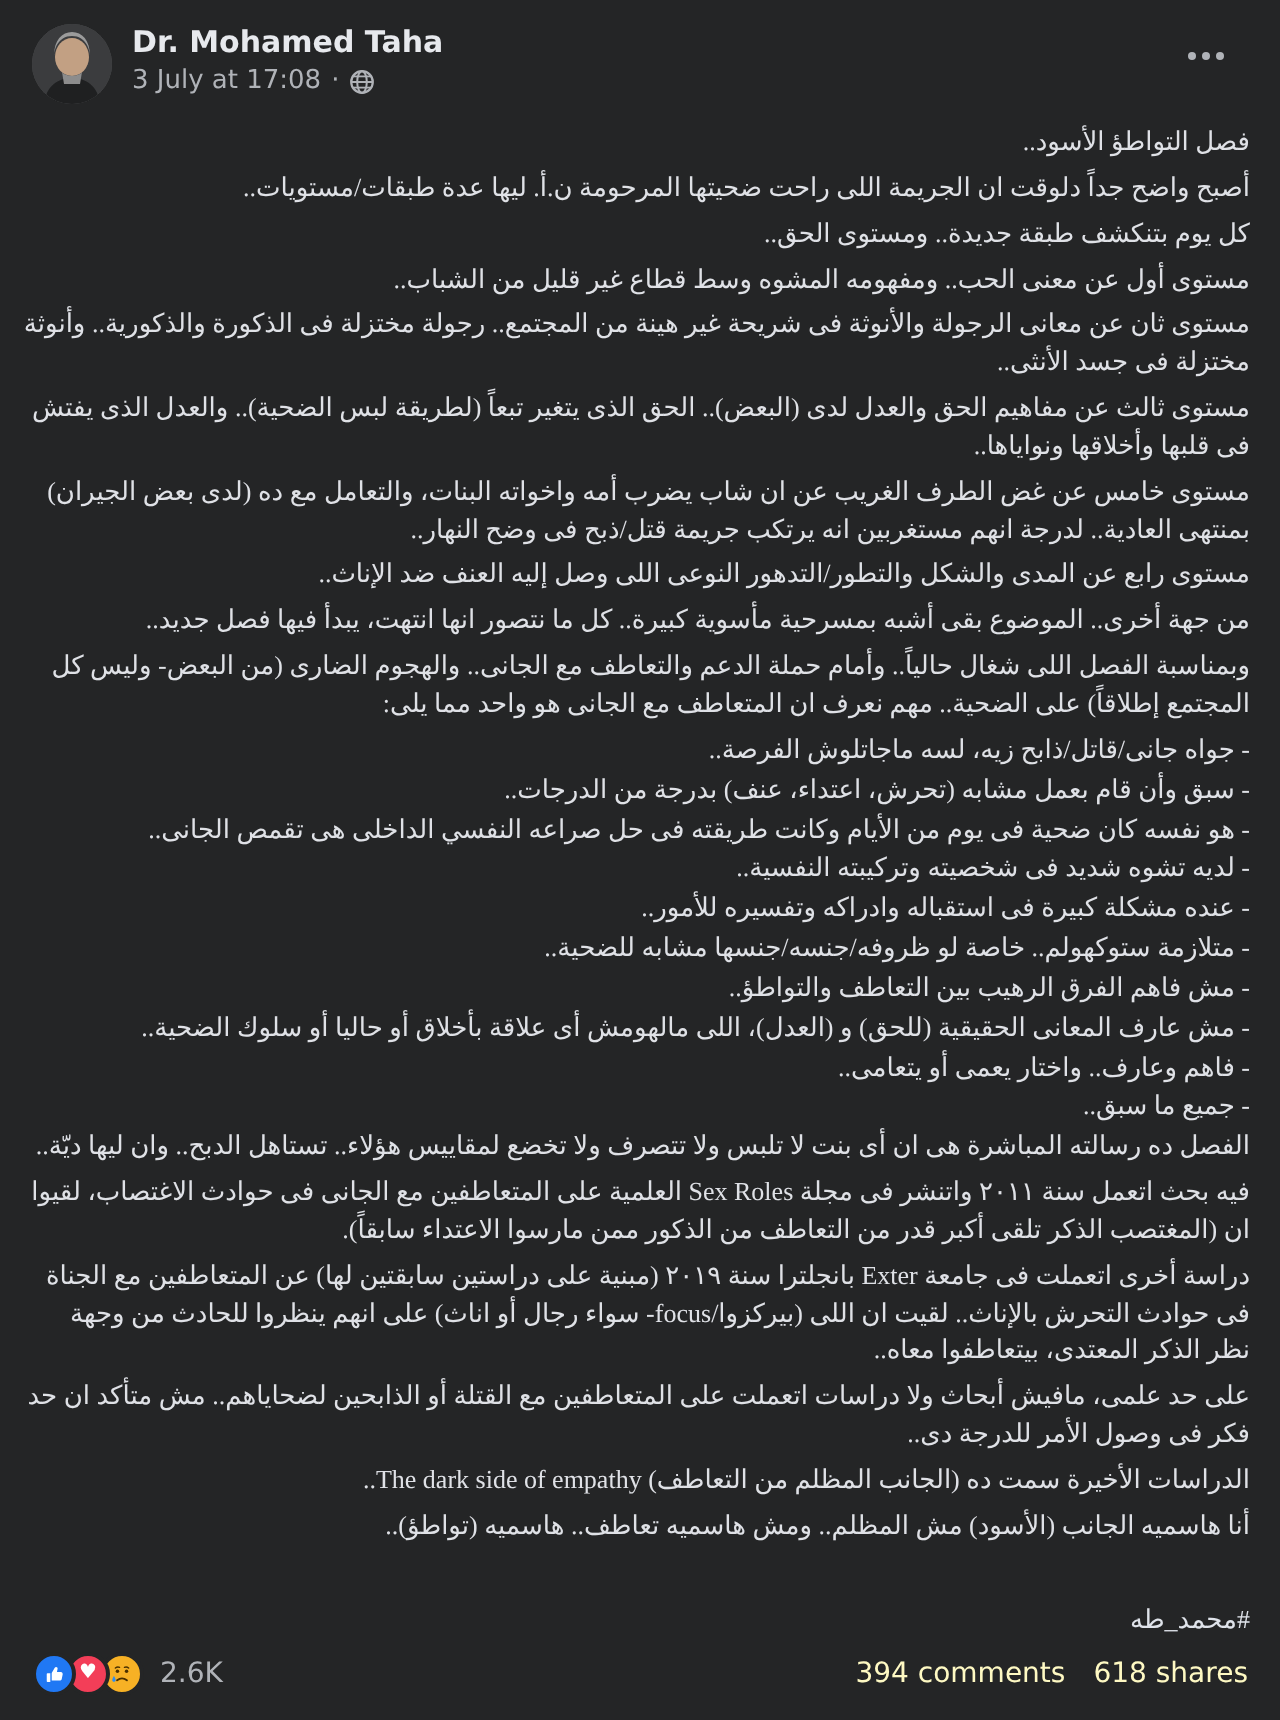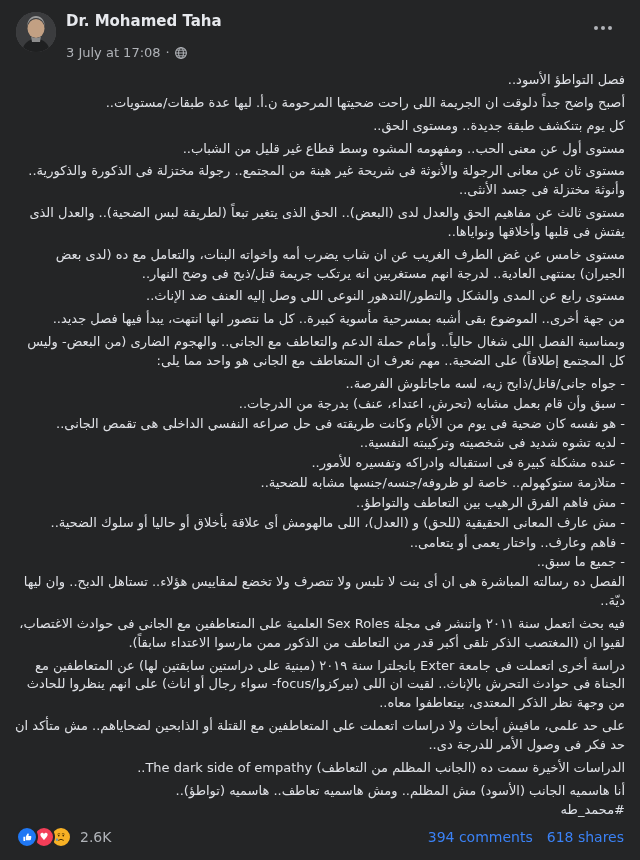--- a/index.html
+++ b/index.html
@@ -7,46 +7,46 @@
     width:640px;height:860px;overflow:hidden;
     background:#242526;
     font-family:"DejaVu Sans","Liberation Sans",sans-serif;
     color:#e2e4e8;
     position:relative;
   }
   .post-card{width:640px;height:860px;background:#242526;display:flex;flex-direction:column;}
   
   .post-header{display:flex;align-items:flex-start;padding:12px 16px 4px 16px;position:relative;}
   .avatar{width:40px;height:40px;border-radius:50%;overflow:hidden;flex:0 0 40px;background:#3a3b3c;}
-  .header-meta{margin-left:10px;display:flex;flex-direction:column;gap:14px;}
+  .header-meta{margin-left:10px;display:flex;flex-direction:column;gap:2px;}
   .author-name{font-size:15px;font-weight:bold;color:#e7e9ed;line-height:19px;}
   .meta-row{display:flex;align-items:center;gap:5px;color:#b0b3b8;font-size:13px;line-height:16px;}
   .globe{width:12px;height:12px;display:inline-block;}
   .more-btn{position:absolute;right:22px;top:20px;display:flex;gap:3px;cursor:pointer;padding:6px;}
   .more-btn i{width:4px;height:4px;border-radius:50%;background:#b0b3b8;display:block;}
   
   .post-text{
     padding:6px 15px 0 11px;
     direction:rtl;text-align:right;
     font-size:13px;line-height:1.45;
     color:#dfe1e6;
-    flex:1 1 auto;overflow:hidden;
+    flex:1 1 auto;overflow:hidden;font-family:Liberation Serif, serif;
   }
   .post-text p{margin:0 0 4px 0;}
   .post-text p.bullet{margin:0 0 1px 0;}
   .hashtag{color:#dfe3ea;cursor:pointer;margin-left:39px;}
   
   .engagement{display:flex;align-items:center;justify-content:space-between;padding:6px 16px 12px 16px;}
   .reaction-summary{display:flex;align-items:center;cursor:pointer;}
   .rx{width:18px;height:18px;border-radius:50%;border:2px solid #242526;display:flex;align-items:center;justify-content:center;box-sizing:content-box;}
   .rx-like{background:#2078f4;z-index:3;}
   .rx-love{background:#f33e58;margin-left:-5px;z-index:2;color:#fff;font-size:10px;line-height:1;}
   .rx-sad{background:#f7b125;margin-left:-5px;z-index:1;}
   .rx-count{color:#b0b3b8;font-size:14px;margin-left:8px;}
-  .counts{display:flex;gap:14px;color:#3b82f6;font-size:14px;}
+  .counts{display:flex;gap:14px;color:#fef9c3;font-size:14px;}
   .counts span{cursor:pointer;}
 </style>
 </head>
 <body>
 
 <div class="post-card">
 
   <div class="post-header">
     <div class="avatar">
       <svg width="40" height="40" viewBox="0 0 40 40">

